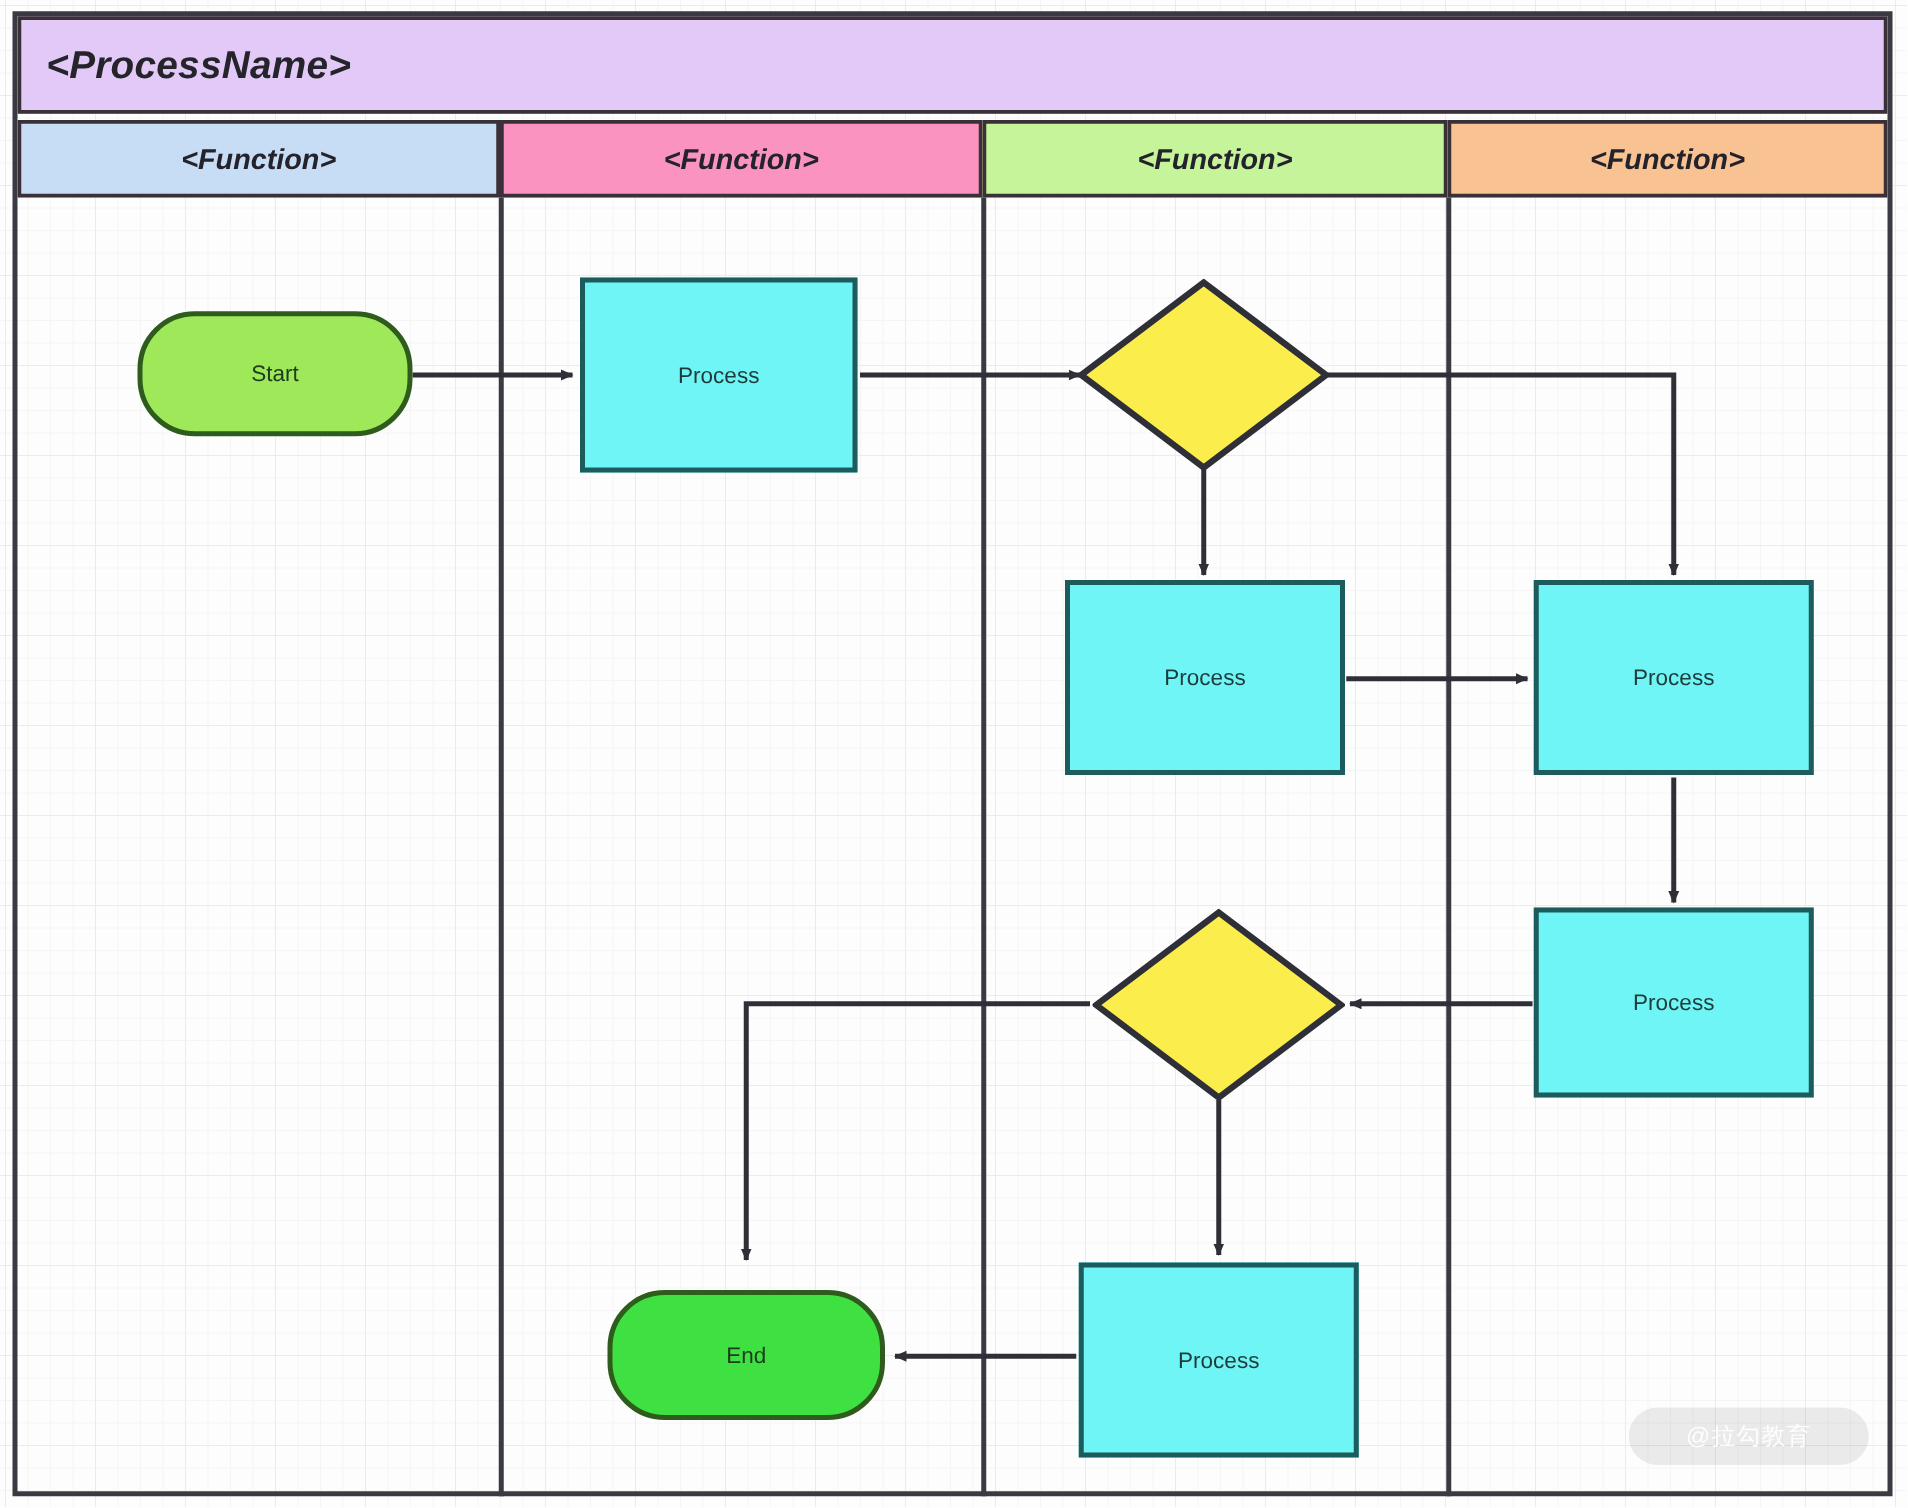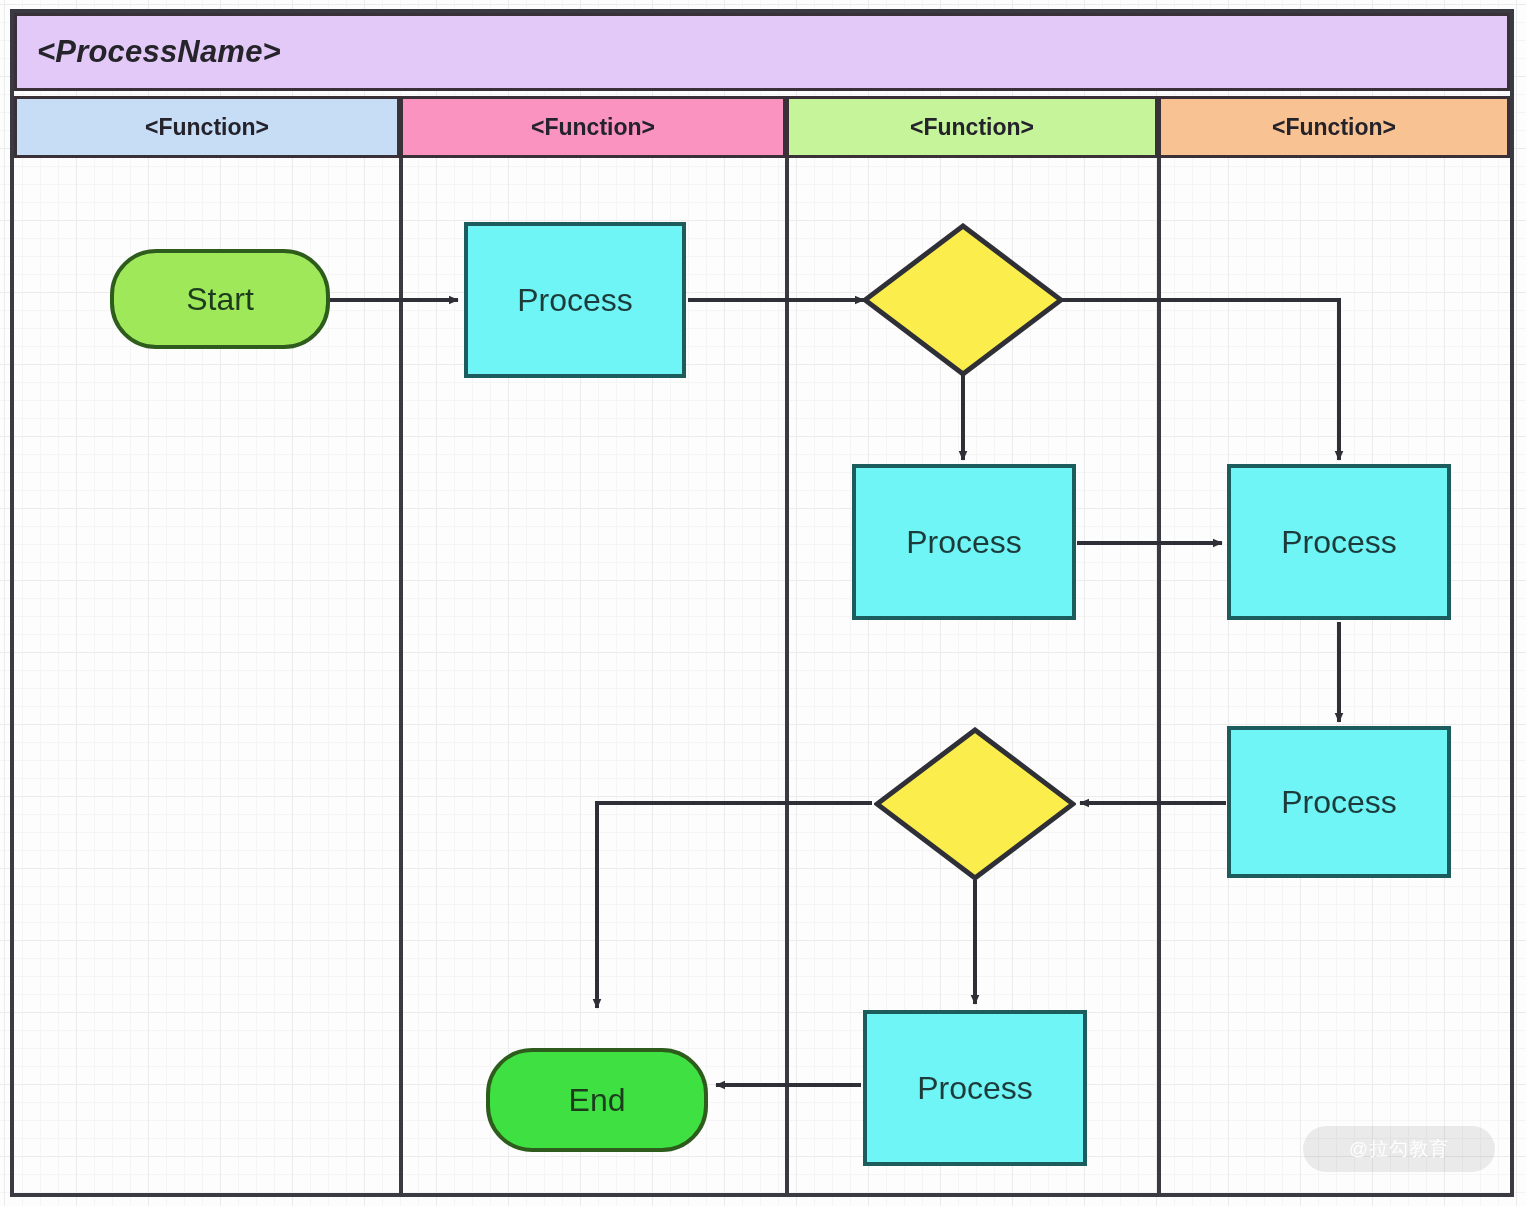--- a/index.html
+++ b/index.html
@@ -69,20 +69,21 @@
     position: absolute;
     top: 96px;
     height: 62px;
     box-sizing: border-box;
     display: flex;
     align-items: center;
     justify-content: center;
     border: 3px solid #3a3138;
   }
   .fn-cell .label {
+    font-style: italic;
     font-weight: bold;
     font-size: 23px;
     color: #24222a;
   }
 
   
   .lane-divider {
     position: absolute;
     width: 4px;
     background: #3a3a42;
@@ -93,21 +94,21 @@
   
   .node {
     position: absolute;
     box-sizing: border-box;
     display: flex;
     align-items: center;
     justify-content: center;
     z-index: 4;
   }
   .node .label {
-    font-size: 32px;
+    font-size: 18px;
     color: #1d3b3b;
     line-height: 1;
   }
   .node.terminator {
     border: 4px solid #2e5c1c;
     border-radius: 46px;
   }
   .node.terminator .label { color: #1d3b1d; }
   .node.process {
     border: 4px solid #1d5c5c;
@@ -234,21 +235,21 @@
   <div class="node decision" style="left:874px; top:727px; width:202px; height:154px;">
     <svg width="202" height="154" viewBox="0 0 202 154" xmlns="http://www.w3.org/2000/svg">
       <polygon points="101,3 199,77 101,151 3,77" fill="#fbed4c" stroke="#2f2f37" stroke-width="5" stroke-linejoin="miter"></polygon>
     </svg>
   </div>
 
   <div class="node process" style="left:863px; top:1010px; width:224px; height:156px; background:#6ff5f5;">
     <span class="label">Process</span>
   </div>
 
-  <div class="node terminator" style="left:486px; top:1032px; width:222px; height:104px; background:#3ee141;margin-top:16px;">
+  <div class="node terminator" style="left:486px; top:1032px; width:222px; height:104px; background:#3ee141;">
     <span class="label">End</span>
   </div>
 
   <div id="watermark">
     <span class="label">@拉勾教育</span>
   </div>
 
 </div>
 
 </body></html>

